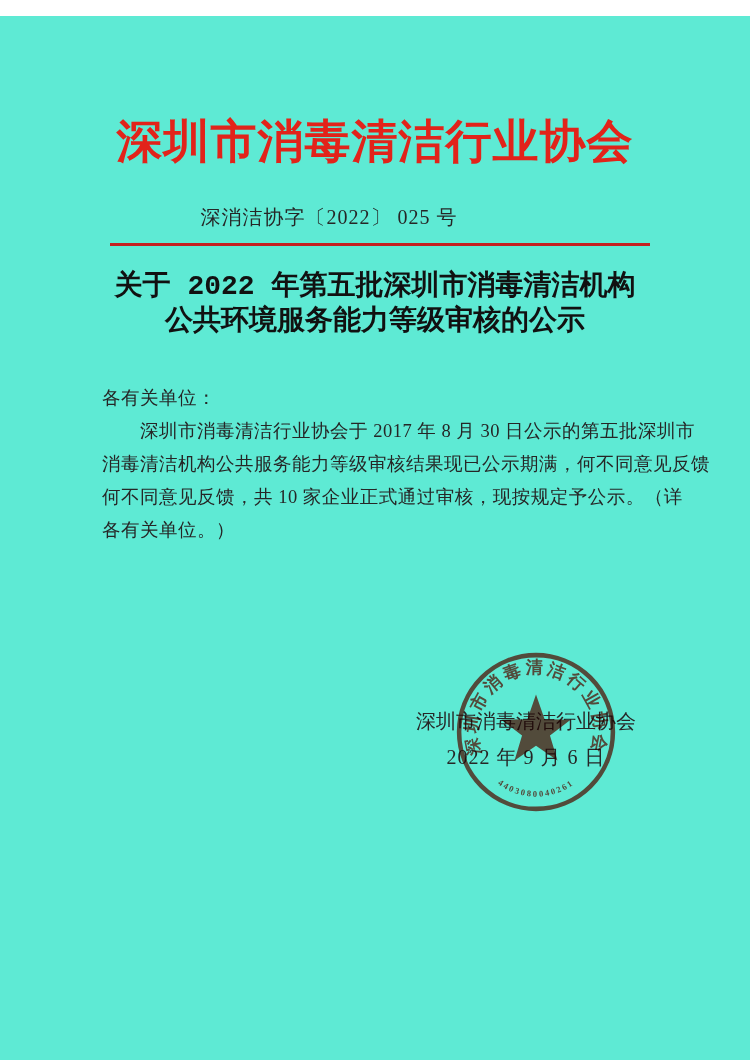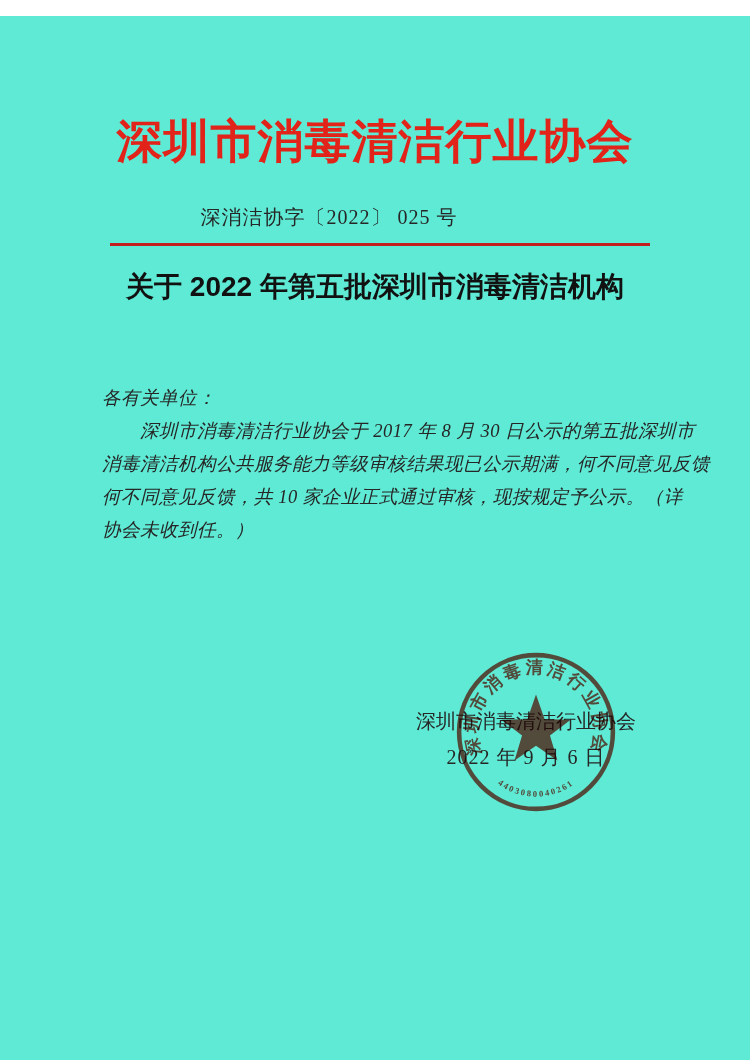--- a/index.html
+++ b/index.html
@@ -24,28 +24,28 @@
     text-align: center; font-size: 20px; color: #262626;
     letter-spacing: 1px; white-space: nowrap;
   }
   .red-divider {
     position: absolute; top: 227px; left: 110px; width: 540px; height: 3px;
     background: var(--divider-red, #c41f1f);
   }
   .notice-heading {
     position: absolute; top: 253px; left: 0; width: 750px;
     text-align: center; font-size: 28px; font-weight: 700; color: #111111;
-    line-height: 35px; font-family: Liberation Sans, sans-serif;
+    line-height: 35px; font-family: Liberation Mono, monospace;
     white-space: nowrap;
   }
   .body-block {
     position: absolute; top: 366px; left: 102px; width: 556px;
     font-size: 18.5px; color: #262626; letter-spacing: 0.5px;
   }
-  .body-line { line-height: 33px; white-space: nowrap; font-style: italic; }
+  .body-line { line-height: 33px; white-space: nowrap; }
   .body-line.indent { text-indent: 38px; }
   .signature-block {
     position: absolute; top: 694px; left: 398px; width: 256px;
     text-align: center; font-size: 20px; color: #262626;
   }
   .sig-line { line-height: 23px; white-space: nowrap; }
   .sig-date { margin-top: 13px; letter-spacing: 1px; }
   .stamp {
     position: absolute; left: 450px; top: 630px; width: 172px; height: 172px;
     mix-blend-mode: multiply; opacity: 0.92;
@@ -65,28 +65,29 @@
 <div class="page">
 
   <div class="org-title">深圳市消毒清洁行业协会</div>
 
   <div class="doc-number">深消洁协字〔2022〕 025 号</div>
 
   <div class="red-divider"></div>
 
   <div class="notice-heading">
     <div>关于 2022 年第五批深圳市消毒清洁机构</div>
+    <div>公共环境服务能力等级审核的公示</div>
   </div>
 
   <div class="body-block">
     <div class="body-line">各有关单位：</div>
     <div class="body-line indent">深圳市消毒清洁行业协会于 2017 年 8 月 30 日公示的第五批深圳市</div>
     <div class="body-line">消毒清洁机构公共服务能力等级审核结果现已公示期满，何不同意见反馈</div>
     <div class="body-line">何不同意见反馈，共 10 家企业正式通过审核，现按规定予公示。（详</div>
-    <div class="body-line">协会未收到任。）</div>
+    <div class="body-line">各有关单位。）</div>
   </div>
 
   <div class="signature-block">
     <div class="sig-line">深圳市消毒清洁行业协会</div>
     <div class="sig-line sig-date">2022 年 9 月 6 日</div>
   </div>
 
   <svg class="stamp" viewBox="0 0 170 170" xmlns="http://www.w3.org/2000/svg">
     <defs>
       <path id="stamp-arc-top" d="M 32.4,109.5 A 58,58 0 1 1 137.6,109.5"></path>

